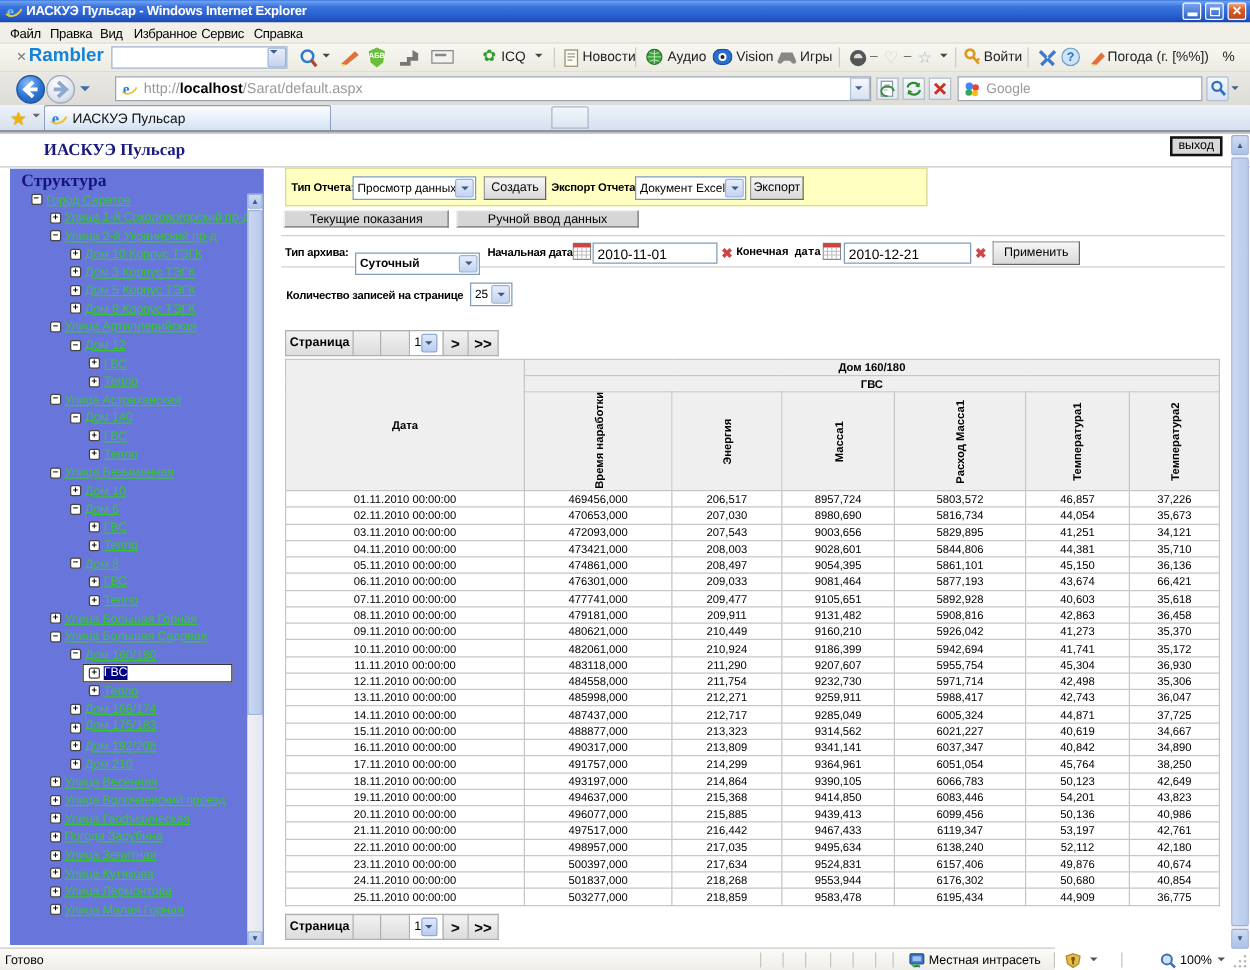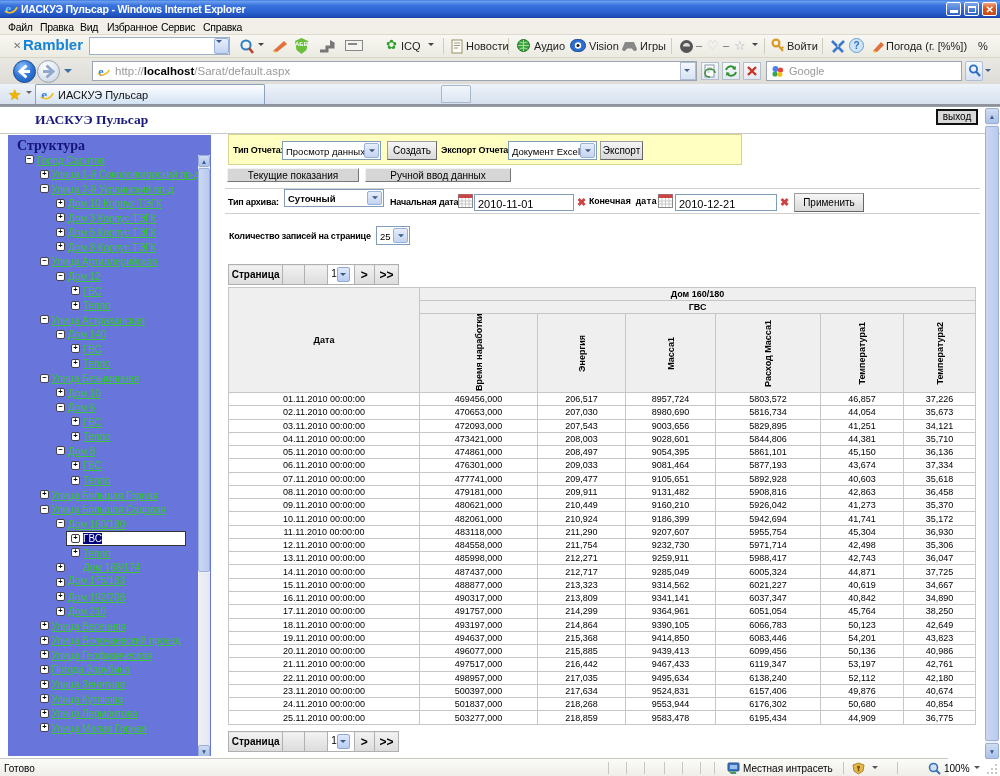--- a/index.html
+++ b/index.html
@@ -16,21 +16,21 @@
 #menubar span{position:absolute;top:3px;}
 
 #toolbar{left:0;top:35px;width:1000px;height:23px;background:linear-gradient(#f8f7f2,#ecebe2);border-bottom:1px solid #d8d5c8;font-size:11px;color:#222;}
 
 #addr{left:0;top:58px;width:1000px;height:26px;background:linear-gradient(#e9e8e3,#dddcd6);}
 
 #tabrow{left:0;top:84px;width:1000px;height:22px;background:linear-gradient(#eef3fa,#d6e0ee);border-bottom:2px solid #8c939d;}
 
 #page{left:0;top:106px;width:1000px;height:652px;background:#fff;border-top:1px solid #9aa0a8;}
 
-#status{left:0;top:758px;width:948px;height:18px;background:linear-gradient(#fbfbf9,#efeee8);border-top:1px solid #c9c8c0;font-size:10px;color:#000;}
+#status{left:0;top:758px;width:844px;height:18px;background:linear-gradient(#fbfbf9,#efeee8);border-top:1px solid #c9c8c0;font-size:10px;color:#000;}
 .tick{position:absolute;top:3px;width:1px;height:12px;background:#c8c7bd;}
 
 .xpsel{position:absolute;background:#fff;border:1px solid #7f9db9;font-size:9.5px;color:#000;}
 .xpsel .t{position:absolute;left:3px;top:50%;transform:translateY(-50%);white-space:nowrap;}
 .xparrow{position:absolute;right:1px;top:1px;bottom:1px;width:15px;background:linear-gradient(#e7eefb,#c3d3f0);border:1px solid #98b1d8;border-radius:2px;}
 .xparrow:after{content:"";position:absolute;left:50%;top:50%;transform:translate(-50%,-30%);border:3.5px solid transparent;border-top-color:#3a5a86;}
 .btn{position:absolute;background:linear-gradient(#f6f6f6,#d9d9d9);border:1px solid #9d9d9d;border-right-color:#666;border-bottom-color:#666;font-size:10px;color:#000;text-align:center;}
 .blbl{font-weight:bold;font-size:9px;letter-spacing:-0.2px;color:#000;position:absolute;white-space:nowrap;}
 .inp{position:absolute;background:#fff;border:1px solid #7f9db9;font-size:10px;color:#000;}
 .redx{position:absolute;color:#cc4444;font-weight:bold;font-size:11px;}
@@ -299,21 +299,21 @@
 <span class="tic" style="left:32px;top:369.68px;">−</span>
 <span class="ti" style="left:43.5px;top:369.18px;">Улица Большая Садовая</span>
 <span class="tic" style="left:48px;top:384.25px;">−</span>
 <span class="ti" style="left:60px;top:383.75px;">Дом 160/180</span>
 <div class="ab" style="left:58px;top:396.32px;width:120px;height:15px;background:#fff;border:1px solid #333;"></div>
 <span class="tic" style="left:63px;top:398.82px;">+</span>
 <span class="ab" style="left:75px;top:398.32px;font-size:10px;background:#000080;color:#fff;">ГВС</span>
 <span class="tic" style="left:63px;top:413.39px;">+</span>
 <span class="ti" style="left:75px;top:412.89px;">Тепло</span>
 <span class="tic" style="left:48px;top:427.96000000000004px;">+</span>
-<span class="ti" style="left:75px;top:427.46000000000004px;text-align:right;">Дом 168/174</span>
+<span class="ti" style="left:60px;top:427.46000000000004px;text-align:right;">Дом 168/174</span>
 <span class="tic" style="left:48px;top:442.53000000000003px;">+</span>
 <span class="ti" style="left:60px;top:440px;">Дом 175/183</span>
 <span class="tic" style="left:48px;top:457.1px;">+</span>
 <span class="ti" style="left:60px;top:456.6px;">Дом 192/208</span>
 <span class="tic" style="left:48px;top:471.67px;">+</span>
 <span class="ti" style="left:60px;top:471.17px;">Дом 210</span>
 <span class="tic" style="left:32px;top:486.24px;">+</span>
 <span class="ti" style="left:43.5px;top:485.74px;">Улица Весенняя</span>
 <span class="tic" style="left:32px;top:500.81px;">+</span>
 <span class="ti" style="left:43.5px;top:500.31px;">Улица Волочаевский проезд</span>
@@ -351,21 +351,21 @@
       </div>
  <div class="btn" style="left:371px;top:6px;width:43px;height:19px;line-height:17px;">Экспорт</div>
 </div>
 
 <div class="ab" style="left:227px;top:61px;width:132px;height:14px;background:#d6d6d6;border:1px solid;border-color:#f2f2f2 #777 #777 #f2f2f2;font-size:10px;text-align:center;line-height:13px;">Текущие показания</div>
 <div class="ab" style="left:365px;top:61px;width:146px;height:14px;background:#d6d6d6;border:1px solid;border-color:#f2f2f2 #777 #777 #f2f2f2;font-size:10px;text-align:center;line-height:13px;">Ручной ввод данных</div>
 <div class="ab" style="left:513px;top:61px;width:220px;height:14px;background:#d6d6d6;border:1px solid;border-color:#f2f2f2 #777 #777 #f2f2f2;font-size:10px;text-align:center;line-height:13px;margin-top:26px;">Просмотр нештатных ситуаций</div>
 
 <div class="ab" style="left:225px;top:81px;width:755px;height:26px;border-top:1px solid #cfcfcf;border-bottom:1px solid #cfcfcf;background:#fff;">
 <span class="blbl" style="left:3px;top:8px;">Тип архива:</span>
-<div class="xpsel" style="left:59px;top:0;width:100px;height:18px;">
+<div class="xpsel" style="left:59px;top:13px;width:100px;height:18px;">
         <span class="t" style="font-weight:bold;">Суточный</span>
         <span class="xparrow"></span>
       </div>
 <span class="blbl" style="left:165px;top:8px;">Начальная дата:</span>
 <svg class="ab" style="left:233px;top:5px" width="15" height="14" viewBox="0 0 15 14">
         <rect x="0.5" y="0.5" width="14" height="13" fill="#fff" stroke="#888"></rect>
         <rect x="0.5" y="0.5" width="14" height="3.5" fill="#c44"></rect>
         <path d="M1 7h13M1 10h13M4 4v9M7.5 4v9M11 4v9" stroke="#bbb" stroke-width="0.8"></path>
       </svg>
 <div class="inp" style="left:249px;top:5px;width:100px;height:17px;">
@@ -498,21 +498,21 @@
           <td>45,150</td>
           <td>36,136</td>
         </tr>
         <tr style="height:13.28px;">
           <td>06.11.2010 00:00:00</td>
           <td>476301,000</td>
           <td>209,033</td>
           <td>9081,464</td>
           <td>5877,193</td>
           <td>43,674</td>
-          <td>37,334</td>
+          <td>66,421</td>
         </tr>
         <tr style="height:13.28px;">
           <td>07.11.2010 00:00:00</td>
           <td>477741,000</td>
           <td>209,477</td>
           <td>9105,651</td>
           <td>5892,928</td>
           <td>40,603</td>
           <td>35,618</td>
         </tr>

